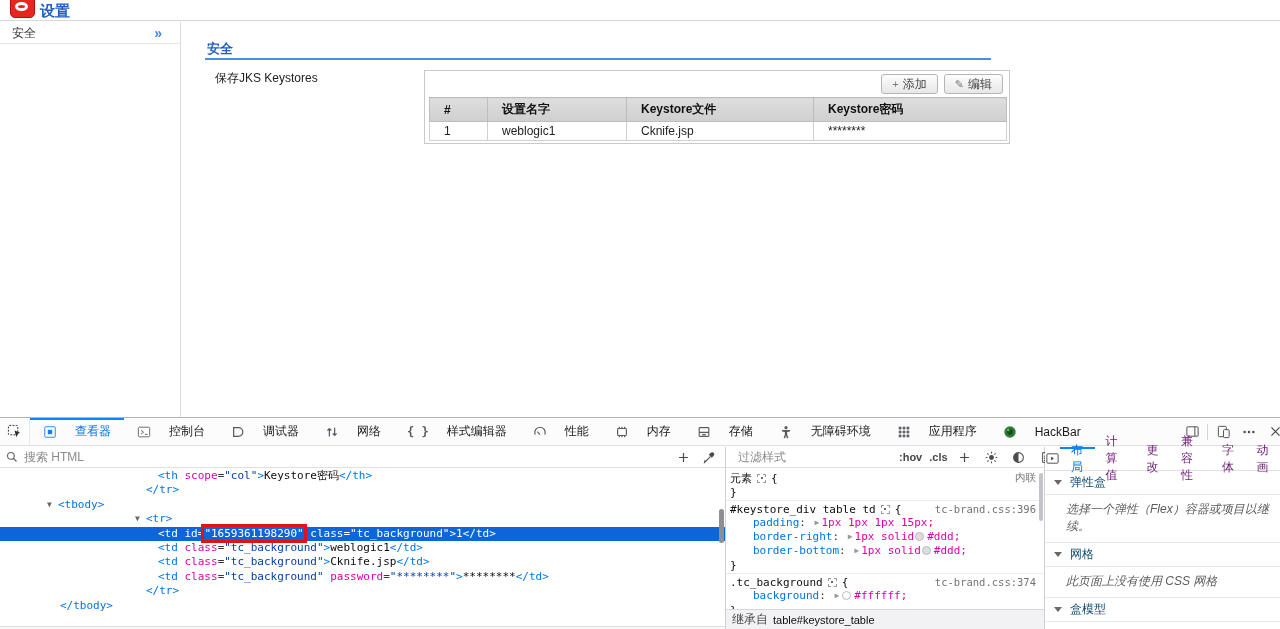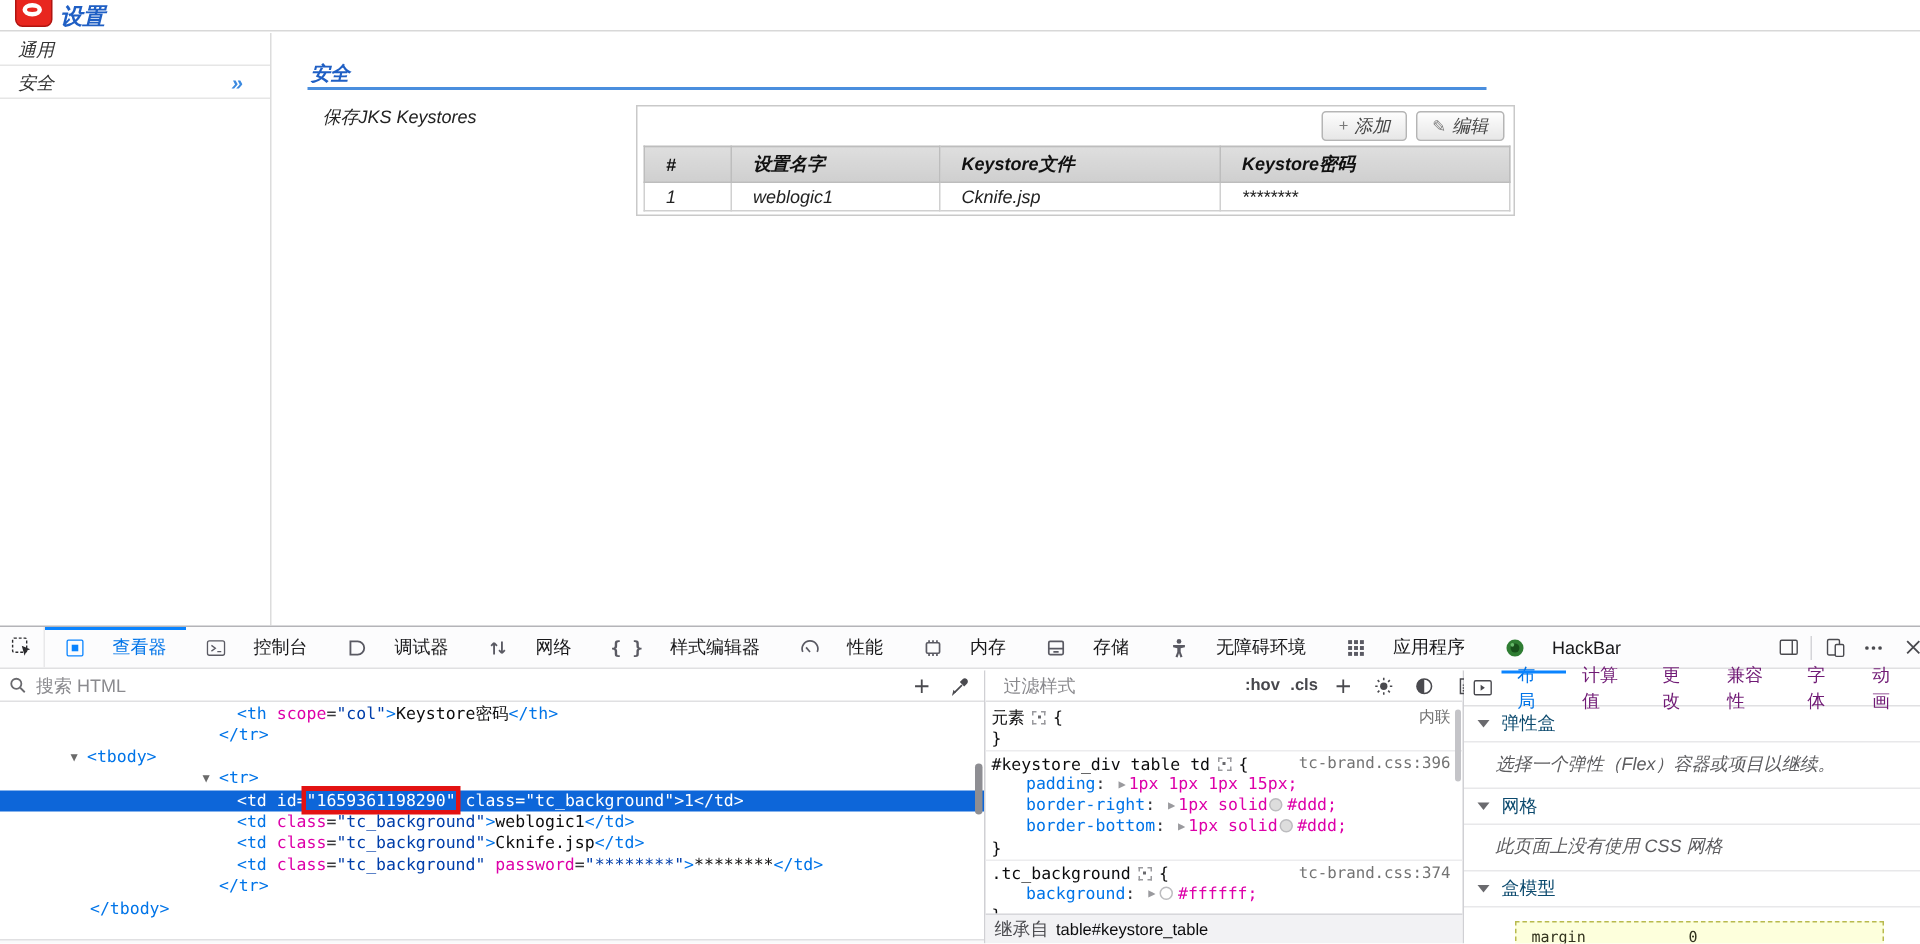--- a/index.html
+++ b/index.html
@@ -1,21 +1,21 @@
 <!DOCTYPE html>
 <html><head>
 <meta charset="utf-8">
 <style>
   * { margin:0; padding:0; box-sizing:border-box; }
   html,body { width:1280px; height:629px; overflow:hidden; background:#fff;
               font-family:"Liberation Sans","DejaVu Sans",sans-serif; }
   #screen { position:relative; width:1280px; height:629px; background:#fff; }
 
   
-  .app { position:absolute; left:0; top:0; width:1280px; height:417px; background:#fff;font-style:italic; }
+  .app { position:absolute; left:0; top:0; width:1280px; height:417px; background:#fff; }
   .titlebar { position:relative; height:21px; border-bottom:1px solid #d8d8d8; overflow:hidden; }
   .logo { position:absolute; left:10px; top:-7px; width:25px; height:25px; background:#e8261f;
           border-radius:5px; border:1px solid #b01410; }
   .logo-ring { position:absolute; left:4px; top:8px; width:13px; height:9px; border:3px solid #fff; border-radius:50%; }
   .win-title { position:absolute; left:40px; top:2px; font-size:15px; font-weight:bold; color:#1f5fc4; }
 
   .app-sidebar { position:absolute; left:0; top:22px; width:181px; height:395px; border-right:1px solid #dcdcdc; }
   .side-item { height:22px; line-height:22px; padding:0 12px; font-size:12px; color:#333;
                border-bottom:1px solid #e6e6e6; display:flex; align-items:center; cursor:default; }
   .side-item .lbl { flex:1; }
@@ -57,21 +57,21 @@
   .dt-tab.active::before { content:""; position:absolute; left:0; right:0; top:0; height:2px; background:#0a84ff; }
   .braces-glyph { font-family:"DejaVu Sans Mono",monospace; font-size:12px; font-weight:bold; }
   .tabbar-right { margin-left:auto; display:flex; align-items:center; }
   .icon-btn { width:26px; height:28px; display:flex; align-items:center; justify-content:center; color:#4a4a4f; cursor:pointer; }
   .vsep { width:1px; height:16px; background:#d4d4d8; margin:0 2px; }
   .close-btn { margin-right:-8px; }
 
   .dt-body { position:absolute; left:0; top:29px; right:0; bottom:0; display:flex; }
 
   
-  .panel-html { position:relative; width:657px; border-right:1px solid #d0d0d4; }
+  .panel-html { position:relative; width:726px; border-right:1px solid #d0d0d4; }
   .toolrow { height:21px; display:flex; align-items:center; gap:6px; padding:0 6px; border-bottom:1px solid #e0e0e2; background:#fff; }
   .toolrow input { flex:1; border:none; outline:none; font-size:12px; color:#3f3f43; background:transparent; }
   .toolrow input::placeholder { color:#8a8a8e; }
   .mini-btn { width:20px; height:20px; display:flex; align-items:center; justify-content:center; color:#4a4a4f; cursor:pointer; }
   .tree { position:absolute; left:0; top:22px; right:0; bottom:0; overflow:hidden;
           font-family:"DejaVu Sans Mono",monospace; font-size:11px; }
   .tree-line { height:14.4px; line-height:14.4px; white-space:pre; cursor:default; }
   .tree-line.selected { background:#0d66d9; }
   .tree-line.selected span { color:#fff !important; }
   .tk-tag { color:#0074e8; }
@@ -136,23 +136,20 @@
   <div class="app">
     <div class="titlebar">
       <div class="logo">
           <div class="logo-ring"></div>
         </div>
       <div class="win-title">设置</div>
     </div>
 
     <div class="app-sidebar">
       <div class="side-item">
-        <span class="lbl">通用</span>
-      </div>
-      <div class="side-item">
         <span class="lbl">安全</span>
         <span class="chev">»</span>
       </div>
     </div>
 
     <div class="app-main">
       <div class="sec-title">安全</div>
       <div class="sec-underline"></div>
       <div class="field-label">保存JKS Keystores</div>
 

